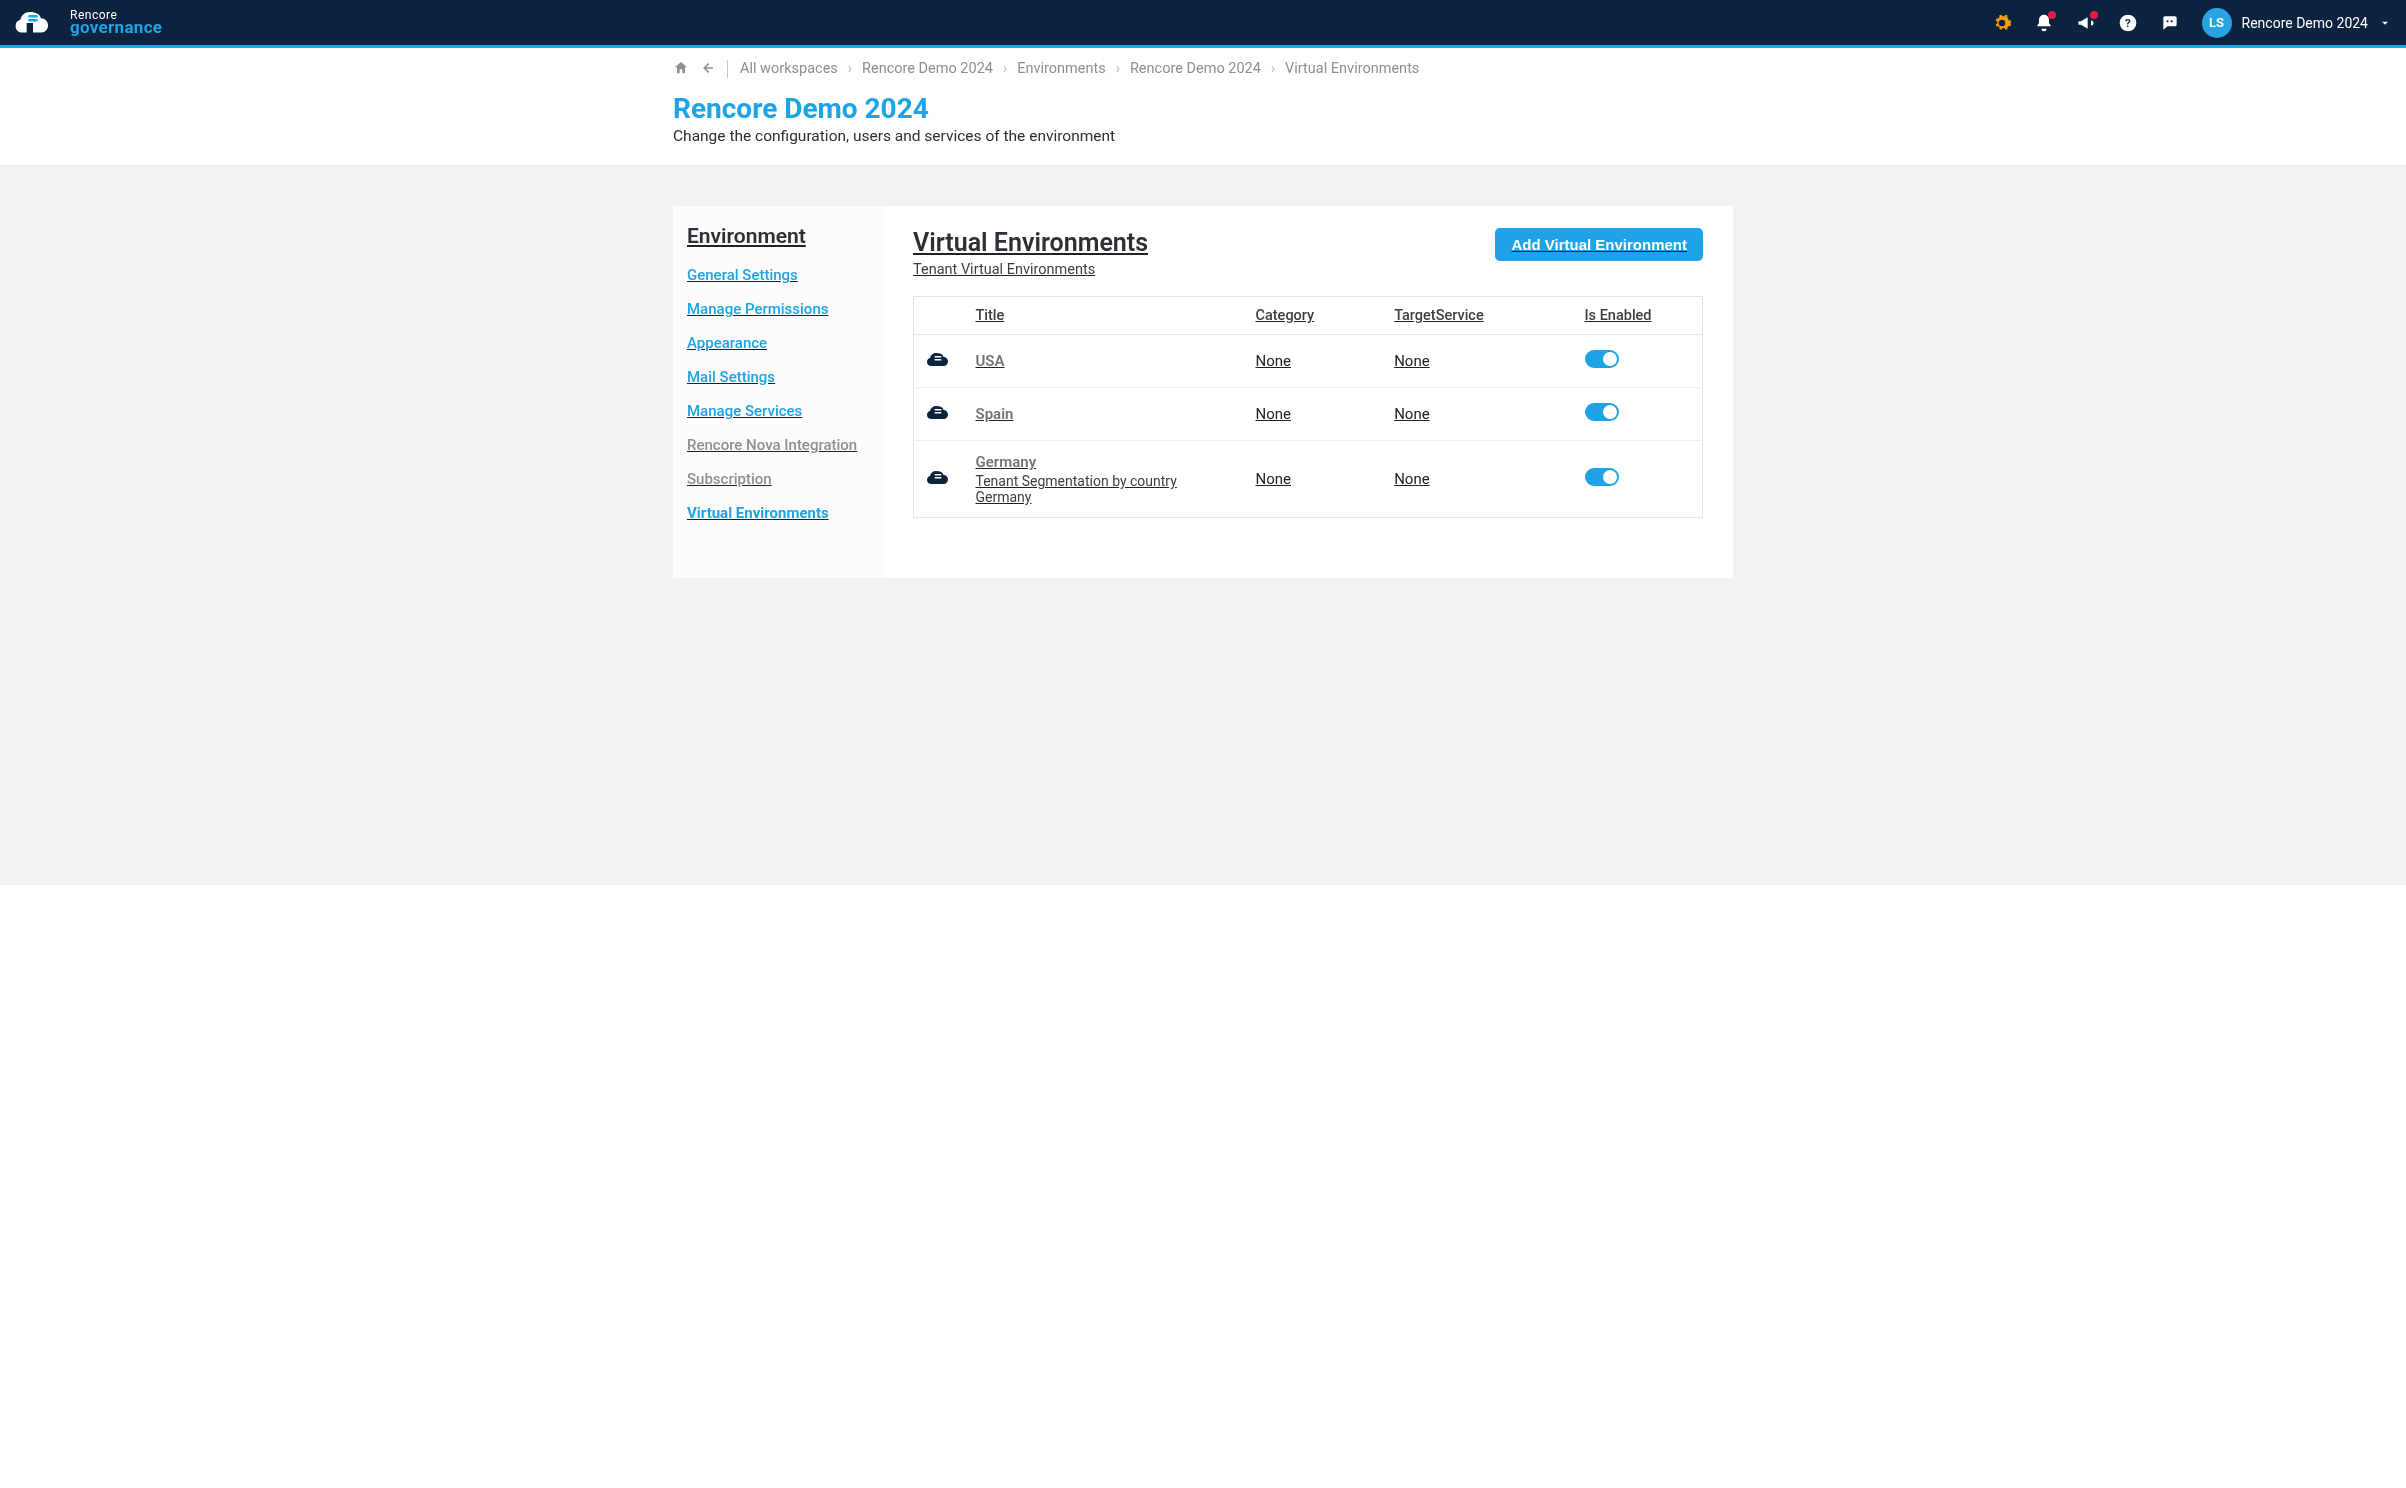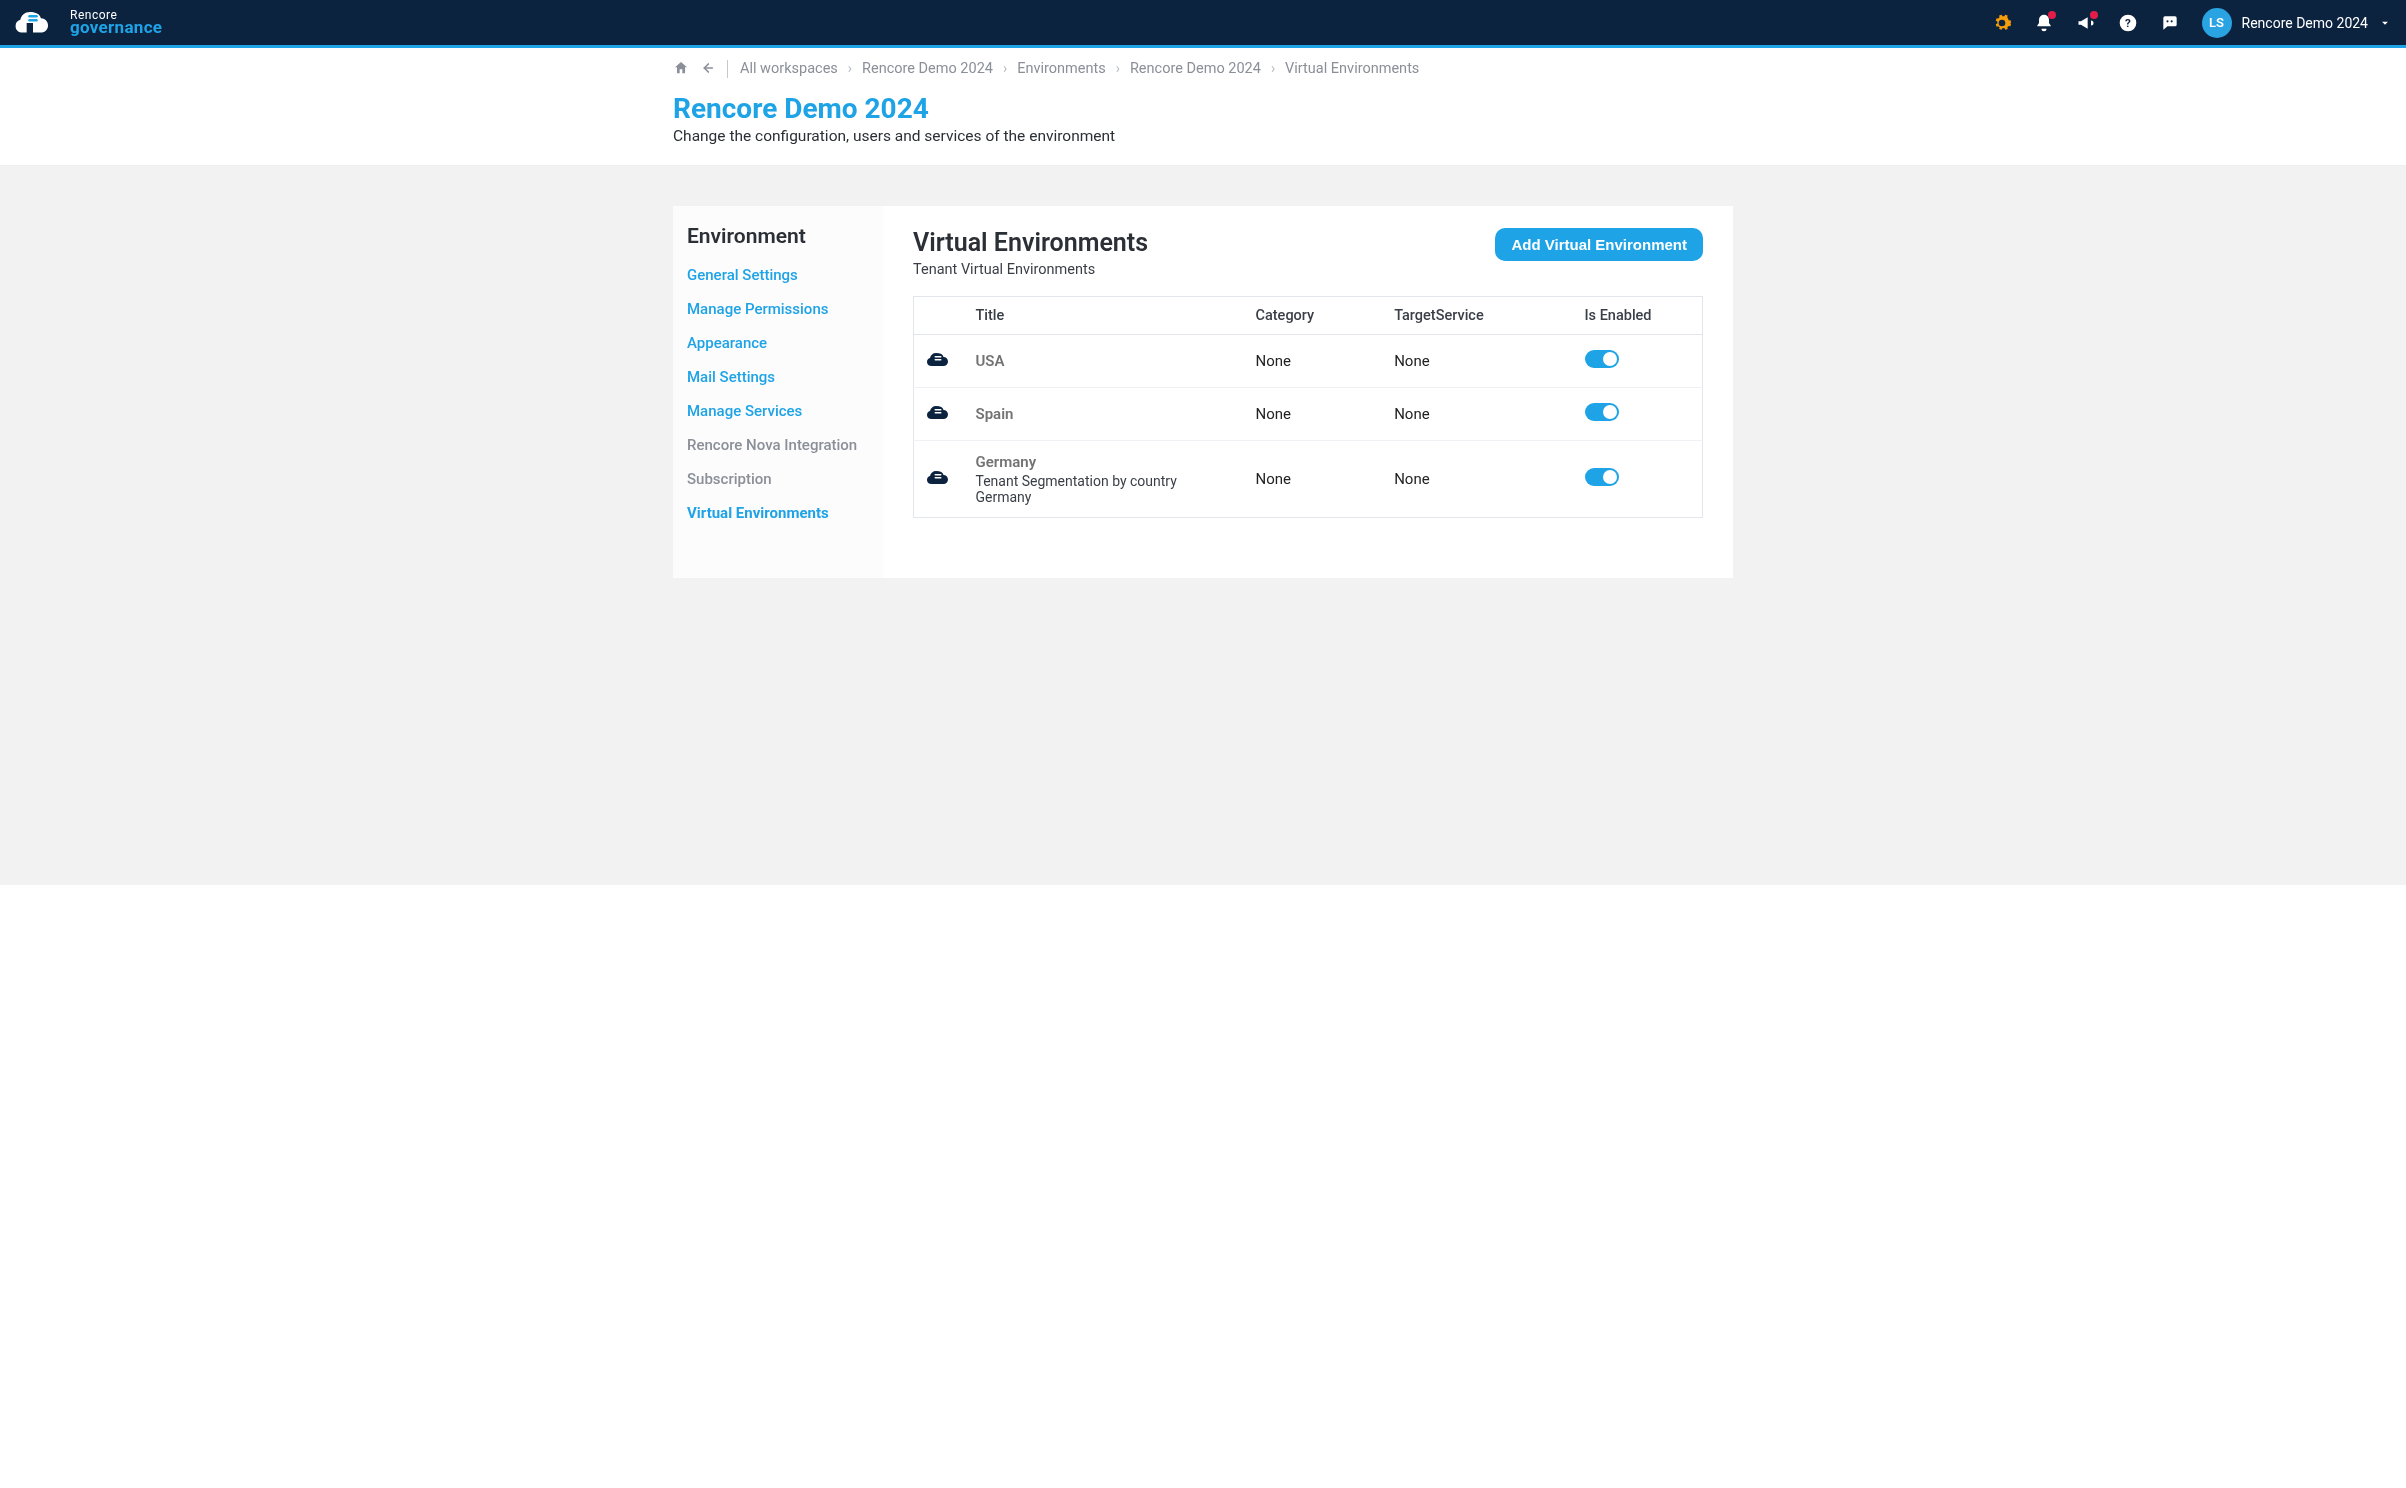--- a/index.html
+++ b/index.html
@@ -62,41 +62,41 @@
   .bc-item { cursor: pointer; }
   .bc-chev { color:#b5bac2; font-size:14px; }
   .page-title {
     font-size: 28px; color: #1ea3e6; font-weight: 700; margin: 14px 0 2px;
   }
   .page-subtitle { color: #2b2f36; font-size: 15.5px; }
 
   
   .body-wrap { background: #f2f2f2; min-height: 720px; border-top:1px solid #eee; padding-bottom:40px;}
   .layout {
-    max-width: 1060px; margin: 0 auto; display: flex; gap: 0; padding-top: 40px;
+    max-width: 1060px; margin: 0 auto; display: flex; gap: 0; padding-top: 40px; text-decoration: underline;
   }
   .sidebar {
     width: 210px; background: #fcfcfc; padding: 18px 14px 30px;
   }
   .sidebar-title { font-size: 21px; font-weight: 600; color: #2b2f36; margin-bottom: 10px; }
   .side-link {
     display:block; padding: 8px 0; color: #1ea3e6; font-size: 15px; cursor:pointer; font-weight:500;
   }
   .side-link.muted { color: #8a8f98; cursor: default; }
   .side-link.active { color:#1ea3e6; font-weight:700;}
 
   .content {
     flex: 1; background: #fff; padding: 22px 30px 60px;
   }
   .content-head { display:flex; justify-content: space-between; align-items: flex-start; }
   .content-title { font-size: 25px; font-weight: 600; color:#2b2f36; }
   .content-sub { font-size: 14.5px; color:#3a3f47; margin-top: 4px; }
   .btn-primary {
     background:#1ea3e6; color:#fff; border:none; padding: 8px 16px; font-size: 15px;
-    font-weight:600; border-radius:10px; cursor:pointer;
+    font-weight:600; border-radius:5px; cursor:pointer;
   }
 
   
   table.list { width:100%; border-collapse: collapse; margin-top: 18px; border:1px solid #e3e6ea;}
   table.list th {
     text-align:left; font-weight:500; color:#3a3f47; font-size:14.5px;
     padding: 10px 12px; border-bottom:1px solid #e3e6ea;
   }
   table.list td {
     padding: 12px 12px; border-bottom:1px solid #eef0f3; font-size:15px; vertical-align: middle;

